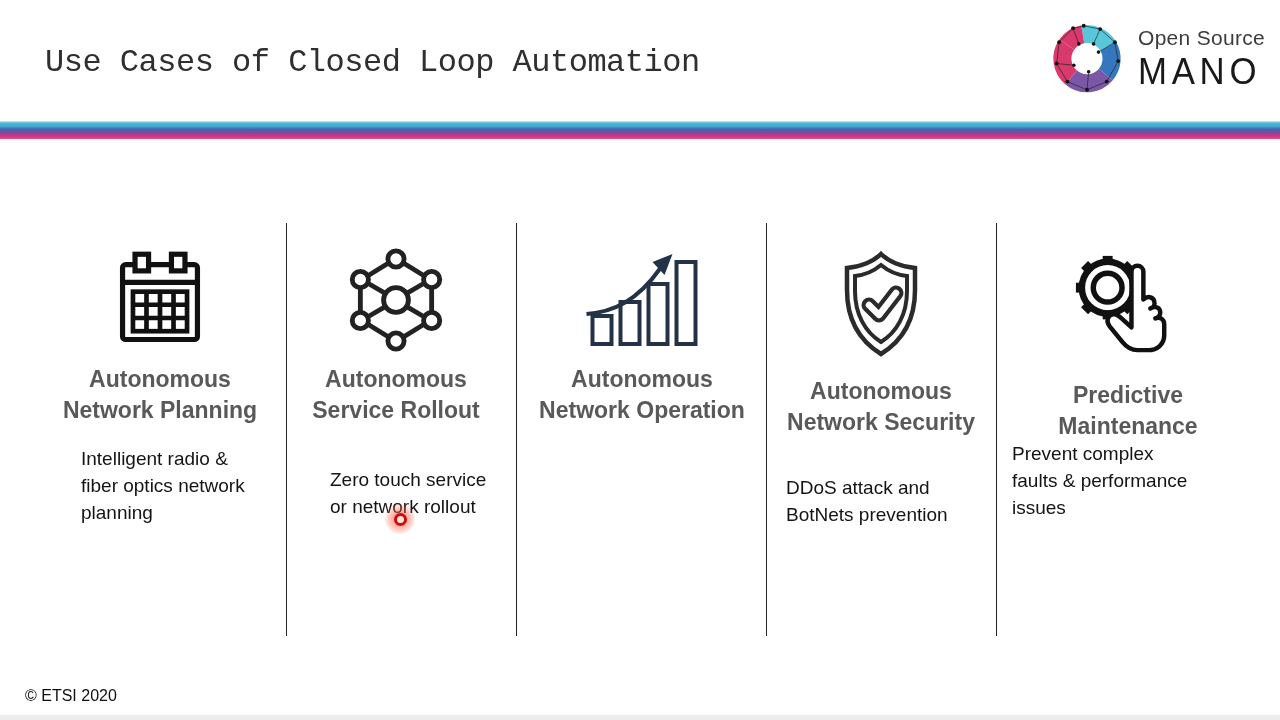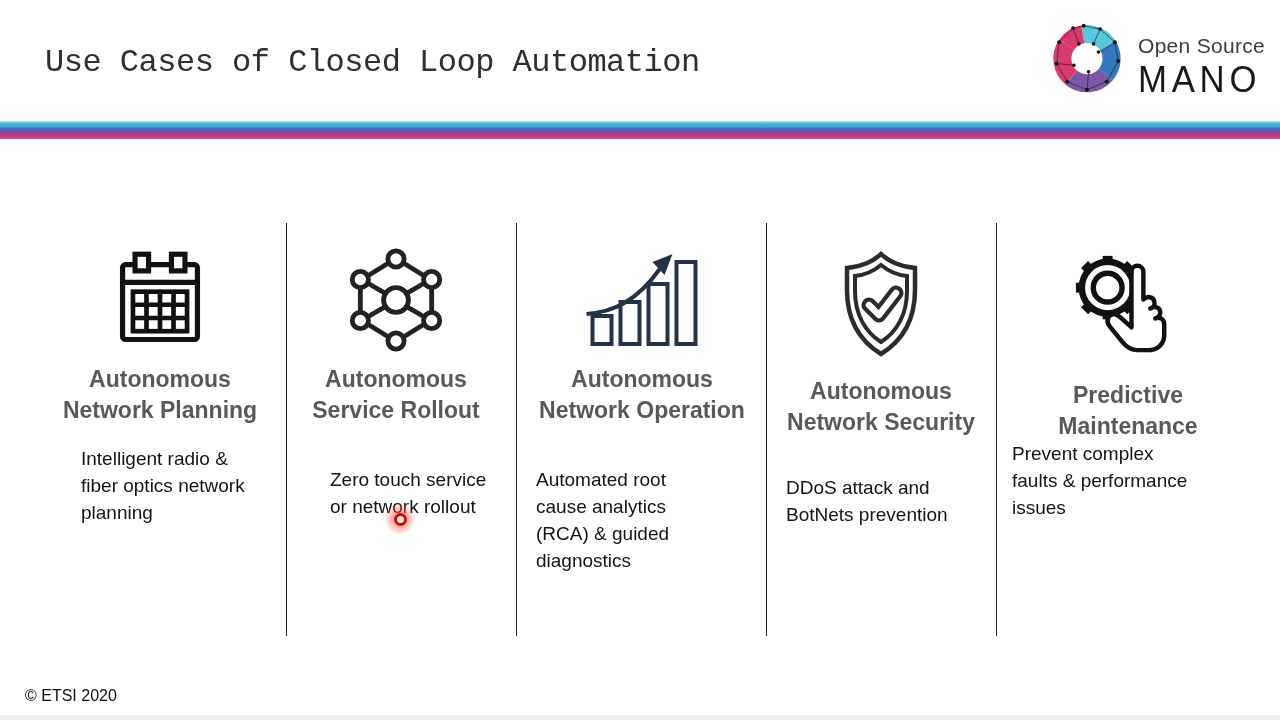--- a/index.html
+++ b/index.html
@@ -14,21 +14,21 @@
     font-size:32px;font-weight:400;color:#2f2f2f;letter-spacing:-0.5px;font-family:Liberation Mono, monospace;
   }
   .accent-stripe{
     position:absolute;left:0;top:121px;width:1280px;height:18px;
     background:linear-gradient(180deg,
       #c9eaf1 0%,#4ab8d6 12%,#45aad2 28%,#3e68b0 45%,
       #6f4fa3 60%,#a03f92 72%,#d8337f 86%,#e2538c 100%);
   }
   .logo-wrap{position:absolute;left:1046px;top:14px;display:flex;align-items:flex-start;}
   .logo-swirl{width:82px;height:86px;}
-  .logo-text{margin-left:10px;margin-top:20px;}
+  .logo-text{margin-left:10px;margin-top:12px;}
   .logo-line1{font-size:21px;color:#3c3c3c;letter-spacing:0.3px;}
   .logo-line2{
     font-size:37px;color:#191919;letter-spacing:5px;margin-top:1px;
     transform:scaleX(0.94);transform-origin:left;font-weight:400;
   }
   .divider{position:absolute;top:223px;width:1px;height:413px;background:#242424;}
   .col{position:absolute;top:240px;}
   .icon-box{height:120px;display:flex;align-items:center;justify-content:center;}
   .col-title{
     margin-top:4px;font-size:23px;font-weight:700;color:#595959;
@@ -173,24 +173,20 @@
         <rect x="36" y="52" width="19" height="42"></rect>
         <rect x="64" y="34" width="19" height="60"></rect>
         <rect x="92" y="12" width="19" height="82"></rect>
         <path d="M2,64 C28,62 52,52 76,18"></path>
       </g>
       <polygon points="88,4 68,12 80,25" fill="#243247"></polygon>
     </svg>
   </div>
   <div class="col-title">Autonomous
 Network Operation</div>
-  <div class="col-body" style="margin-top:42px;margin-left:16px">Automated root
-cause analytics
-(RCA) &amp; guided
-diagnostics</div>
 </div>
 
 <div class="col" style="left:768px;width:226px">
   <div class="icon-box" style="height:128px">
     <svg width="100" height="112" viewBox="0 0 100 112">
       <g fill="none" stroke="#2b2b2b">
         <path d="M50,6 C57,13 70,19 84,20 L84,42 C84,72 71,93 50,106 C29,93 16,72 16,42 L16,20 C30,19 43,13 50,6 Z" stroke-width="4.5"></path>
         <path d="M50,17 C56,22 66,27 76,28 L76,43 C76,66 66,84 50,94 C34,84 24,66 24,43 L24,28 C34,27 44,22 50,17 Z" stroke-width="4"></path>
       </g>
       <path d="M38,57 L48,67 L65,45" fill="none" stroke="#2b2b2b" stroke-width="15" stroke-linecap="round" stroke-linejoin="round"></path>

